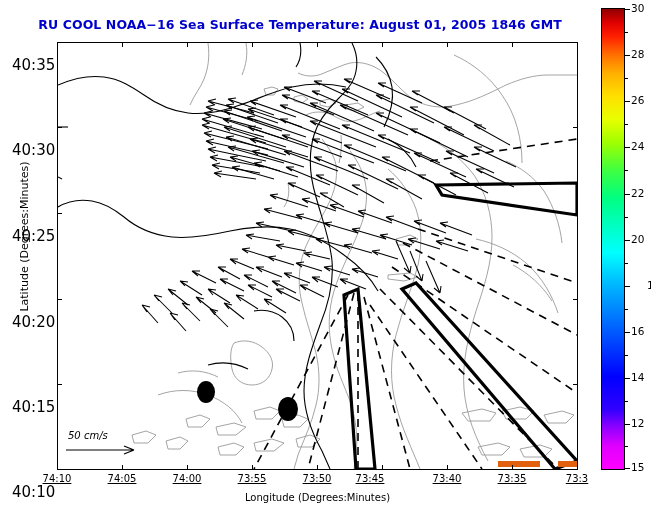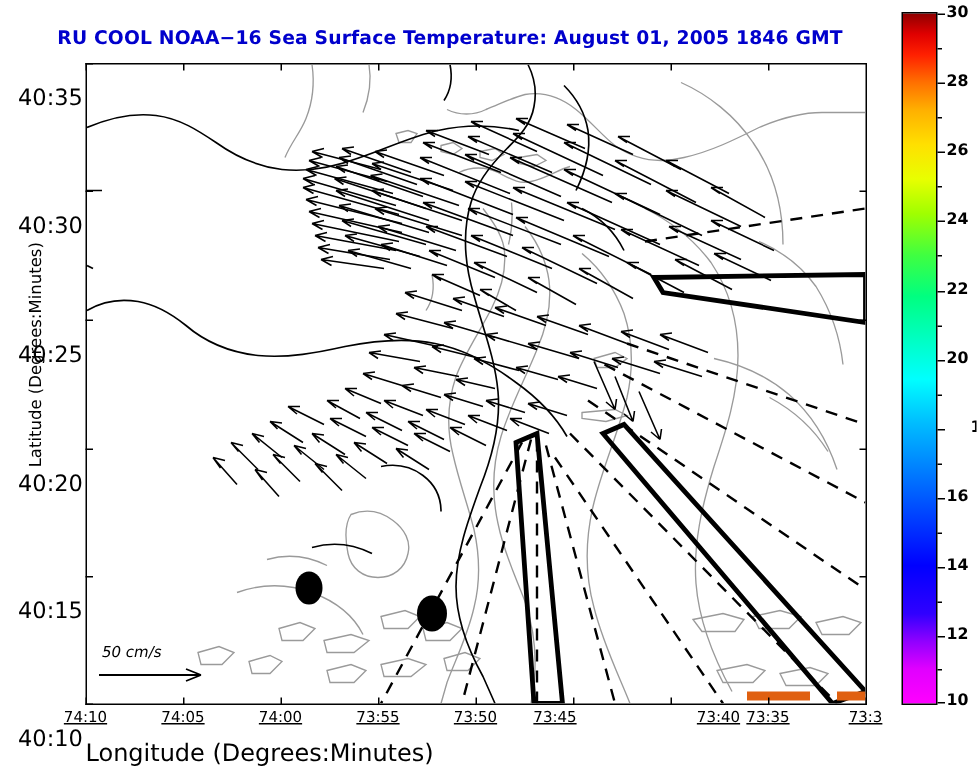--- a/index.html
+++ b/index.html
@@ -30,22 +30,22 @@
   .xtk{width:1px;height:5px;}
   .ytk{height:1px;width:5px;}
 
   
   .xlab{position:absolute;font-size:10px;color:#000;text-align:center;
         width:46px;top:473px;text-decoration:underline;}
   .ylab{position:absolute;font-size:15px;color:#000;text-align:left;
         width:40px;left:12px;margin-top:20px;}
 
   
-  #xtitle{position:absolute;left:57px;width:521px;top:492px;text-align:left;
-          font-size:16px;color:#000;}
+  #xtitle{position:absolute;left:57px;width:521px;top:492px;text-align:center;
+          font-size:10px;color:#000;}
   #ytitle{position:absolute;left:-76px;top:230px;width:200px;text-align:center;
           font-size:11px;color:#000;transform:rotate(-90deg);}
 
   
   #cbar{position:absolute;left:601px;top:8px;width:24px;height:462px;
         border:1.2px solid #000;box-sizing:border-box;
         background:linear-gradient(to top,
           #ff00ff 0%,
           #e000ff 5%,
           #9000ff 9%,
@@ -62,21 +62,21 @@
           #e8ff00 76%,
           #ffe000 81%,
           #ffb000 86%,
           #ff7000 90%,
           #ff2000 94%,
           #e00000 97%,
           #900000 100%);}
   .cbtk{position:absolute;left:625px;width:5px;height:1px;background:#000;}
   .cbmin{position:absolute;left:625px;width:3px;height:1px;background:#000;}
   .cblab{position:absolute;left:631px;font-size:10.5px;color:#000;
-         font-weight:bold;}
+         font-weight:normal;}
 </style>
 </head>
 <body>
 
 <div id="title">RU COOL  NOAA−16  Sea Surface Temperature:  August 01, 2005 1846 GMT</div>
 
 <div id="plot">
 
   <svg id="mapsvg" width="519" height="426" viewBox="0 0 519 426">
 
@@ -355,21 +355,21 @@
   <div class="tick ytk" style="left:573px;top:299px;"></div>
   <div class="tick ytk" style="left:573px;top:384px;"></div>
 </div>
 
 <div class="xlab" style="left:34px;">74:10</div>
 <div class="xlab" style="left:99px;">74:05</div>
 <div class="xlab" style="left:164px;">74:00</div>
 <div class="xlab" style="left:229px;">73:55</div>
 <div class="xlab" style="left:294px;">73:50</div>
 <div class="xlab" style="left:347px;">73:45</div>
-<div class="xlab" style="left:424px;margin-left:32px;">73:40</div>
+<div class="xlab" style="left:424px;">73:40</div>
 <div class="xlab" style="left:489px;">73:35</div>
 <div class="xlab" style="left:554px;">73:3</div>
 
 <div class="ylab" style="top:36px;">40:35</div>
 <div class="ylab" style="top:121px;">40:30</div>
 <div class="ylab" style="top:207px;">40:25</div>
 <div class="ylab" style="top:293px;">40:20</div>
 <div class="ylab" style="top:378px;">40:15</div>
 <div class="ylab" style="top:463px;">40:10</div>
 
@@ -403,13 +403,13 @@
 <div class="cblab" style="top:2px;">30</div>
 <div class="cblab" style="top:48px;">28</div>
 <div class="cblab" style="top:94px;">26</div>
 <div class="cblab" style="top:140px;">24</div>
 <div class="cblab" style="top:187px;">22</div>
 <div class="cblab" style="top:233px;">20</div>
 <div class="cblab" style="top:279px;margin-left:16px;">18</div>
 <div class="cblab" style="top:325px;">16</div>
 <div class="cblab" style="top:371px;">14</div>
 <div class="cblab" style="top:417px;">12</div>
-<div class="cblab" style="top:461px;">10</div>
+<div class="cblab" style="top:461px;">15</div>
 
 </body></html>

